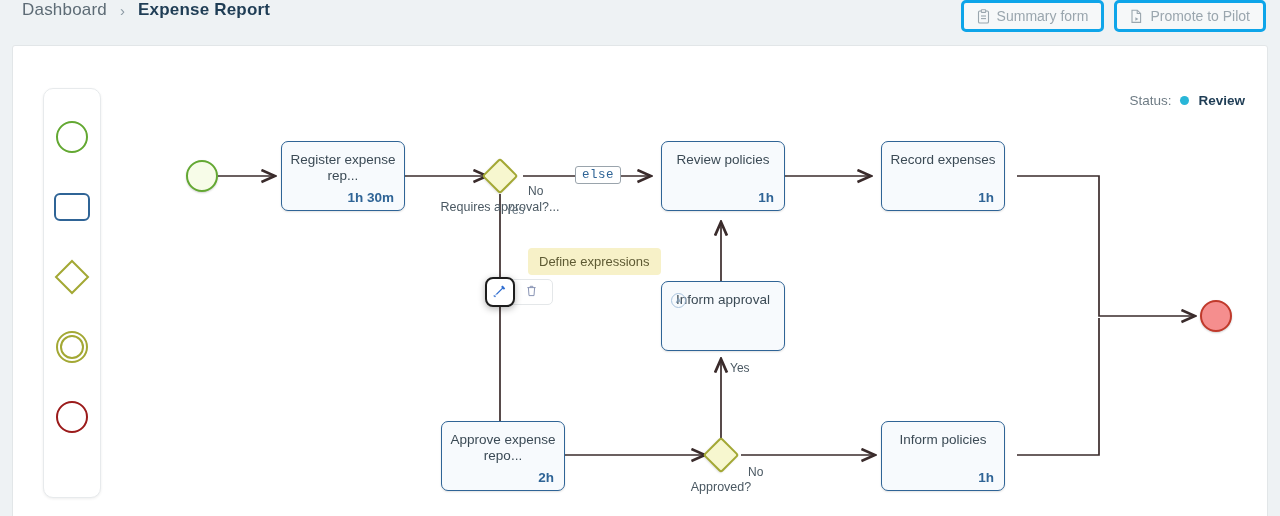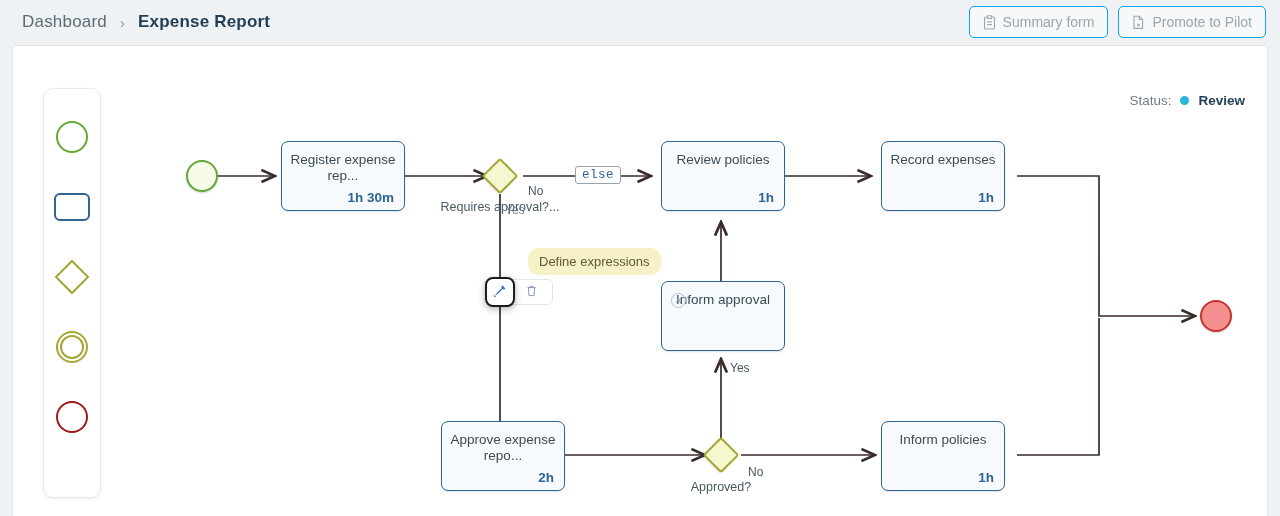--- a/index.html
+++ b/index.html
@@ -8,35 +8,35 @@
     width: 1280px; height: 516px;
     background: #eef2f4;
     font-family: "Liberation Sans", sans-serif;
     overflow: hidden;
   }
   #app { position: relative; width: 1280px; height: 516px; }
 
   
   .header {
     position: absolute; top: 0; left: 0; width: 1280px; height: 44px;
-    display: flex; align-items: center; padding: 0 14px 0 22px;
+    display: flex; align-items: flex-start; padding: 0 14px 0 22px;
   }
   .breadcrumb { display: flex; align-items: center; gap: 13px; }
   .crumb-link {
     font-size: 17px; color: #5d6b75; letter-spacing: .2px; cursor: pointer;
   }
   .crumb-sep { color: #8b99a3; font-size: 15px; line-height: 1; }
   .crumb-current {
     font-size: 17px; color: #1f3d55; font-weight: bold; letter-spacing: .2px;
   }
   .header-actions { margin-left: auto; display: flex; gap: 10px; align-items: center; }
   .hbtn {
     display: flex; align-items: center; gap: 7px;
     height: 32px; padding: 0 13px;
-    border: 1px solid #0ea5e9; border-radius: 5px;
+    border: 3px solid #0ea5e9; border-radius: 5px;
     background: #f6f8f9; color: #9aa6ae; font-size: 14px;
     cursor: default; white-space: nowrap;
   }
   .hbtn svg { display: block; }
 
   
   .canvas {
     position: absolute; left: 12px; top: 45px;
     width: 1256px; height: 500px;
     background: #ffffff; border: 1px solid #e2e6e8;
@@ -109,21 +109,21 @@
   .etb-second {
     position: absolute; left: 24px; top: 2px;
     width: 44px; height: 26px; background: #fff;
     border: 1px solid #e4e7e9; border-radius: 5px;
     display: flex; align-items: center; justify-content: center;
     cursor: pointer;
   }
   .tooltip {
     position: absolute; left: 43px; top: -29px;
     background: #f7f1c8; color: #5e5a33;
-    font-size: 13px; padding: 6px 11px; border-radius: 10px;
+    font-size: 13px; padding: 6px 11px; border-radius: 4px;
     white-space: nowrap;
   }
 
   .status-line {
     position: absolute; right: 22px; top: 47px;
     display: flex; align-items: center; gap: 9px;
   }
   .status-label { font-size: 13.5px; color: #6f7c85; }
   .status-dot { width: 9px; height: 9px; border-radius: 50%; background: #29b6d8; }
   .status-val { font-size: 13.5px; color: #1f3d55; font-weight: bold; }

